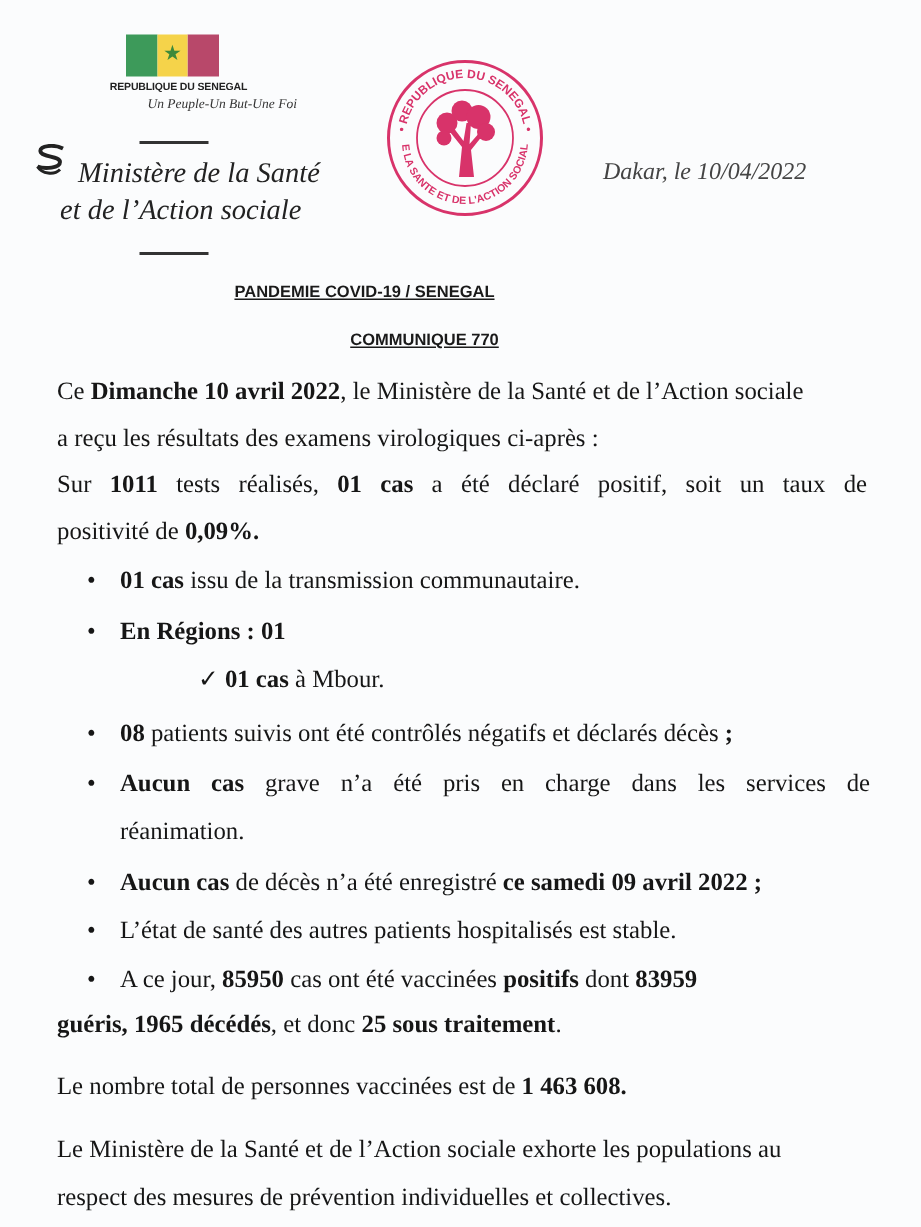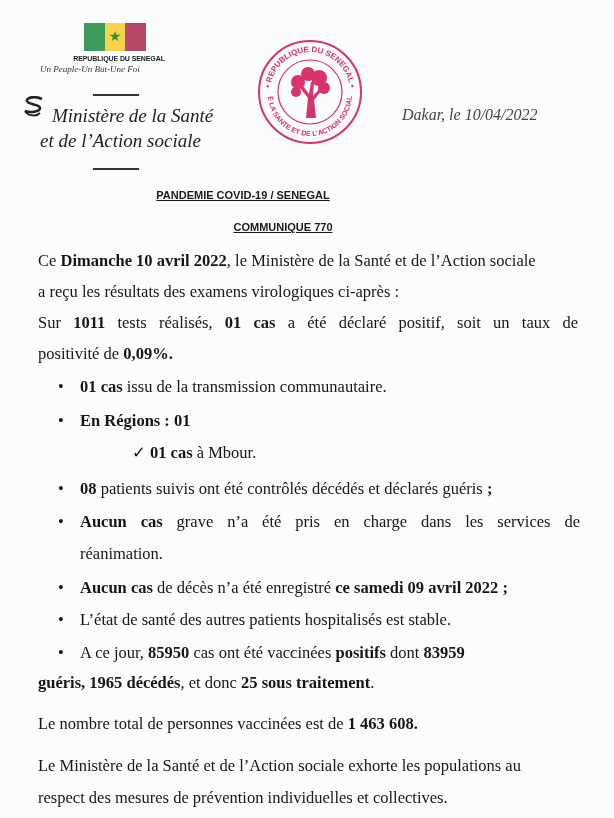--- a/index.html
+++ b/index.html
@@ -9,21 +9,21 @@
     font-family: "Liberation Serif", serif;
     color: #161616;
     position: relative;
   }
   .abs { position: absolute; }
   
   .flag { left: 84px; top: 23px; width: 62px; height: 28px; display: flex; }
   .flag div { flex: 1; height: 100%; }
   .flag .star { position: absolute; left: 50%; top: 50%; transform: translate(-50%,-50%); font-size: 14px; line-height: 1; }
   .rep { left: 50px; top: 55px; width: 138px; text-align: center; font-family: "Liberation Sans", sans-serif; font-weight: bold; font-size: 7px; letter-spacing: -0.1px; color: #222; }
-  .motto { left: 40px; top: 64px; width: 158px; text-align: left; font-style: italic; font-size: 9px; color: #333; }
+  .motto { left: 40px; top: 64px; width: 158px; text-align: right; font-style: italic; font-size: 9px; color: #333; }
   .rule { height: 2px; background: #333; }
   .rule1 { left: 93px; top: 94px; width: 46px; }
   .rule2 { left: 93px; top: 168px; width: 46px; }
   .logo { left: 20px; top: 96px; width: 28px; height: 22px; }
   .min1 { left: 52px; top: 105px; font-style: italic; font-size: 19px; color: #222; font-family: "Liberation Serif", serif; }
   .min2 { left: 40px; top: 130px; font-style: italic; font-size: 19px; color: #222; }
   
   .stamp { left: 256px; top: 38px; width: 108px; height: 108px; }
   
   .date { left: 402px; top: 106px; font-style: italic; font-size: 16px; color: #444; }
@@ -105,21 +105,21 @@
   <span class="txt"><b>01 cas</b><span> issu de la transmission communautaire.</span></span>
 </div>
 <div class="abs bullet" style="top:411px">
   <span class="txt"><b>En Régions : 01</b></span>
 </div>
 <div class="abs p" style="top:443px; left:132px">
   <span>✓</span>
   <b>01 cas</b><span> à Mbour.</span>
 </div>
 <div class="abs bullet" style="top:479px">
-  <span class="txt"><b>08</b><span> patients suivis ont été contrôlés décédés et déclarés guéris </span><b>;</b></span>
+  <span class="txt"><b>08</b><span> patients suivis ont été contrôlés négatifs et déclarés décès </span><b>;</b></span>
 </div>
 <div class="abs bullet" style="top:512px; width:520px">
   <div class="justify" style="margin-left:20px; width:500px;"><b>Aucun cas</b><span> grave n’a été pris en charge dans les services de</span></div>
 </div>
 <div class="abs p" style="top:544px; left:80px">réanimation.</div>
 <div class="abs bullet" style="top:578px">
   <span class="txt"><b>Aucun cas</b><span> de décès n’a été enregistré </span><b>ce samedi 09 avril 2022 ;</b></span>
 </div>
 <div class="abs bullet" style="top:610px">
   <span class="txt">L’état de santé des autres patients hospitalisés est stable.</span>

